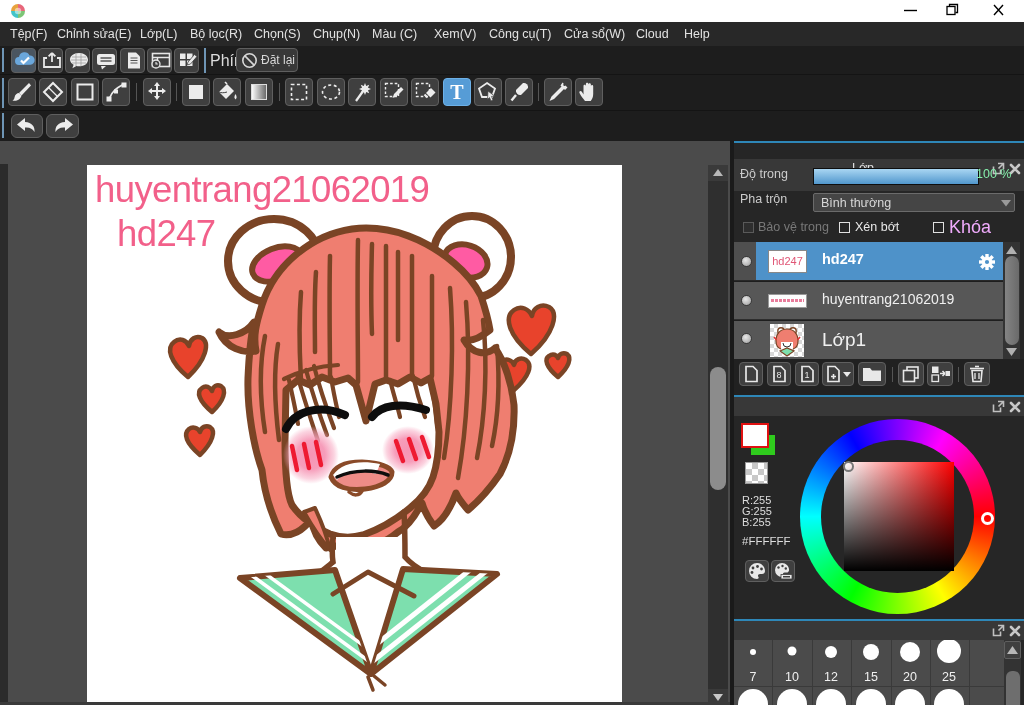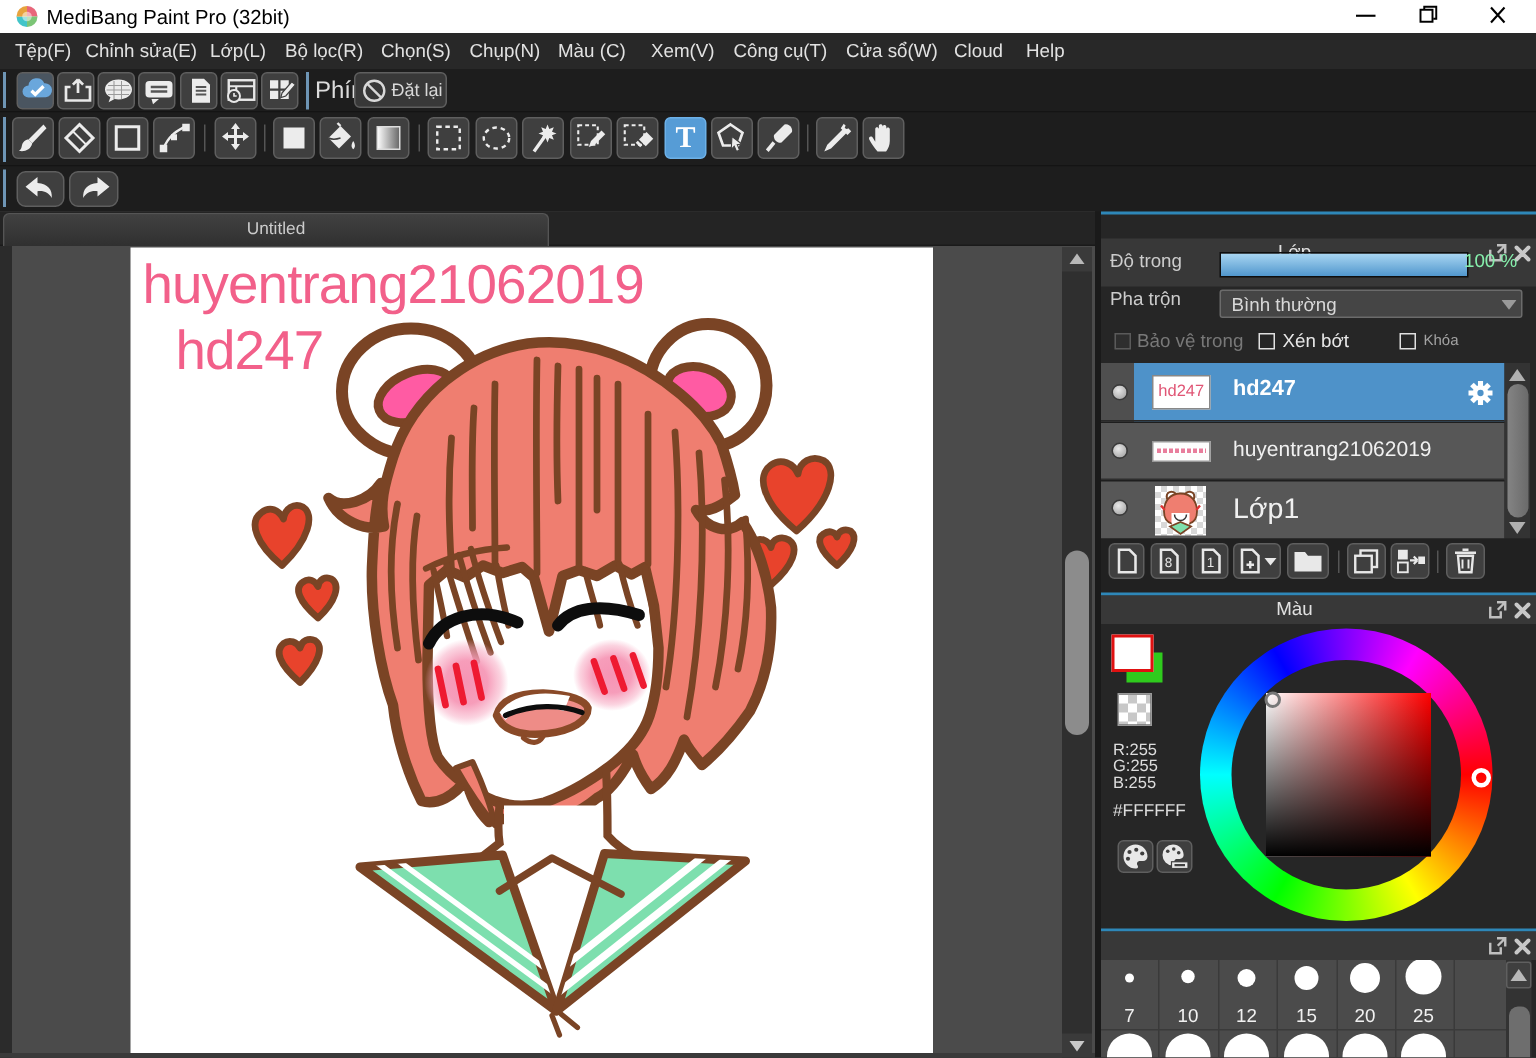--- a/index.html
+++ b/index.html
@@ -12,21 +12,20 @@
 
 <div class="abs" style="left:0;top:0;width:1024px;height:22px;background:#ffffff">
   <svg class="abs" style="left:10px;top:3px" width="16" height="16" viewBox="0 0 16 16">
     <circle cx="8" cy="8" r="7" fill="#f5f5f5"></circle>
     <path d="M8 1 A7 7 0 0 1 15 8 L8 8 Z" fill="#e8667a"></path>
     <path d="M15 8 A7 7 0 0 1 8 15 L8 8 Z" fill="#7cc576"></path>
     <path d="M8 15 A7 7 0 0 1 1 8 L8 8 Z" fill="#42c5c9"></path>
     <path d="M1 8 A7 7 0 0 1 8 1 L8 8 Z" fill="#e8a33d"></path>
     <circle cx="8" cy="8" r="3.2" fill="#fff" opacity="0.5"></circle>
   </svg>
-  <div class="abs" style="left:31px;top:0;height:22px;line-height:23px;font-size:13.5px;color:#000">MediBang Paint Pro (32bit)</div>
   <svg class="abs" style="left:898px;top:0" width="126" height="22" viewBox="0 0 126 22">
     <line x1="6" y1="10.5" x2="19" y2="10.5" stroke="#000" stroke-width="1.4"></line>
     <path d="M51.5 6.5 v-2 h8 v8 h-2" fill="none" stroke="#000" stroke-width="1.3"></path>
     <rect x="49" y="6.5" width="8" height="8" fill="#fff" stroke="#000" stroke-width="1.3"></rect>
     <path d="M96 5 l9 10 M105 5 l-9 10" stroke="#000" stroke-width="1.4"></path>
   </svg>
 </div>
 
 <div class="abs" style="left:0;top:22px;width:1024px;height:24px;background:#282828">
   <span class="menu-item" style="left:10px">Tệp(F)</span>
@@ -230,25 +229,20 @@
   </div>
   <div class="btn" style="left:46px;top:3px;width:33px;height:24px;border-radius:6px">
     <svg width="31" height="22" viewBox="0 0 31 22">
         <path d="M18 3 l8 6.5 -8 6.5 v-3.5 c-4.5-0.5-7.5 1-9.5 4.5 c-0.5-5.5 2.5-9.5 9.5-10 Z" fill="#ececec"></path>
       </svg>
   </div>
 </div>
 
 <div class="abs" style="left:0;top:141px;width:730px;height:564px;background:#4b4b4b">
 
-  <div class="abs" style="left:0;top:0;width:730px;height:23px;background:#242424;border-bottom:1px solid #1a1a1a">
-    <div class="abs" style="left:2px;top:1px;width:364px;height:22px;background:linear-gradient(#414141,#303030);border:1px solid #555;border-bottom:none;border-radius:4px 4px 0 0">
-      <div style="text-align:center;font-size:11.5px;color:#cccccc;line-height:21px">Untitled</div>
-    </div>
-  </div>
 
   <div class="abs" style="left:0;top:23px;width:8px;height:541px;background:#2b2b2b"></div>
 
   <div class="abs" id="canvas" style="left:87px;top:24px;width:535px;height:537px;background:#ffffff">
   <svg width="535" height="537" viewBox="87 165 535 537">
     <defs>
       <radialGradient id="blush">
             <stop offset="0" stop-color="#f694b4"></stop>
             <stop offset="0.5" stop-color="#f69ab8" stop-opacity="0.97"></stop>
             <stop offset="0.82" stop-color="#f7a6c0" stop-opacity="0.5"></stop>
@@ -415,21 +409,21 @@
     <svg class="abs" style="left:187px;top:6px" width="10" height="7">
         <path d="M0 0 h10 L5 6.5 Z" fill="#9a9a9a"></path>
       </svg>
   </div>
 
   <div class="abs" style="left:9px;top:81px;width:11px;height:11px;border:1px solid #5a5a5a;background:#2e2e2e"></div>
   <div class="abs" style="left:24px;top:78px;font-size:12.5px;line-height:17px;color:#787878">Bảo vệ trong</div>
   <div class="abs" style="left:105px;top:81px;width:11px;height:11px;border:1px solid #e0e0e0;background:#262626"></div>
   <div class="abs" style="left:121px;top:78px;font-size:12.5px;line-height:17px;color:#e8e8e8">Xén bớt</div>
   <div class="abs" style="left:199px;top:81px;width:11px;height:11px;border:1px solid #e0e0e0;background:#262626"></div>
-  <div class="abs" style="left:215px;top:78px;font-size:10px;line-height:17px;color:#a3a3a3">Khóa</div>
+  <div class="abs" style="left:215px;top:78px;font-size:18px;line-height:17px;color:#f0abfc">Khóa</div>
 
   <div class="abs" style="left:0;top:101px;width:269px;height:117px;background:#1e1e1e">
 
     <div class="abs" style="left:0;top:0;width:22px;height:39px;background:#4f4f4f;border-bottom:1px solid #282828"></div>
     <div class="abs" style="left:22px;top:0;width:247px;height:39px;background:#4e92c9;border-bottom:1px solid #282828"></div>
     <div class="abs" style="left:7px;top:14px;width:11px;height:11px;border-radius:50%;background:radial-gradient(circle at 40% 35%,#e8e8e8,#9a9a9a);border:1px solid #3a3a3a"></div>
     <div class="abs" style="left:34px;top:8px;width:39px;height:23px;background:#fff;border:1px solid #888;font-size:11px;line-height:21px;text-align:center;color:#e05575;font-family:'Liberation Sans';overflow:hidden">hd247</div>
     <div class="abs" style="left:88px;top:9px;font-size:14.5px;font-weight:bold;color:#ffffff">hd247</div>
     <svg class="abs" style="left:243px;top:10px" width="20" height="20" viewBox="0 0 20 20">
         <g fill="#fff">
@@ -528,21 +522,20 @@
           <path d="M7 7.5 h10 l-1 11 h-8 Z" fill="none" stroke="#e8e8e8" stroke-width="1.6"></path>
           <path d="M5 5.5 h14" stroke="#e8e8e8" stroke-width="1.6"></path>
           <path d="M10 3.5 h4" stroke="#e8e8e8" stroke-width="1.6"></path>
           <path d="M10 10 v6 M14 10 v6" stroke="#e8e8e8" stroke-width="1.3"></path>
         </svg>
       </div>
   </div>
 
   <div class="abs" style="left:0;top:254px;width:290px;height:2px;background:#2e87b8"></div>
   <div class="abs" style="left:0;top:256px;width:290px;height:19px;background:#383838">
-    <div style="width:258px;text-align:center;font-size:12.5px;line-height:19px;color:#e0e0e0">Màu</div>
     <svg class="abs" style="left:258px;top:3px" width="13" height="13" viewBox="0 0 13 13">
         <path d="M1.5 4.5 v7 h7 v-4" fill="none" stroke="#c0c0c0" stroke-width="1.6"></path>
         <path d="M6 1.5 h5.5 v5.5 M11.5 1.5 L6.5 6.5" fill="none" stroke="#c0c0c0" stroke-width="1.6"></path>
       </svg>
     <svg class="abs" style="left:275px;top:4px" width="12" height="12" viewBox="0 0 12 12">
         <path d="M2 2 L10 10 M10 2 L2 10" stroke="#c8c8c8" stroke-width="2.6" stroke-linecap="round"></path>
       </svg>
   </div>
 
   <div class="abs" style="left:17px;top:294px;width:24px;height:20px;background:#2fcb1d"></div>

